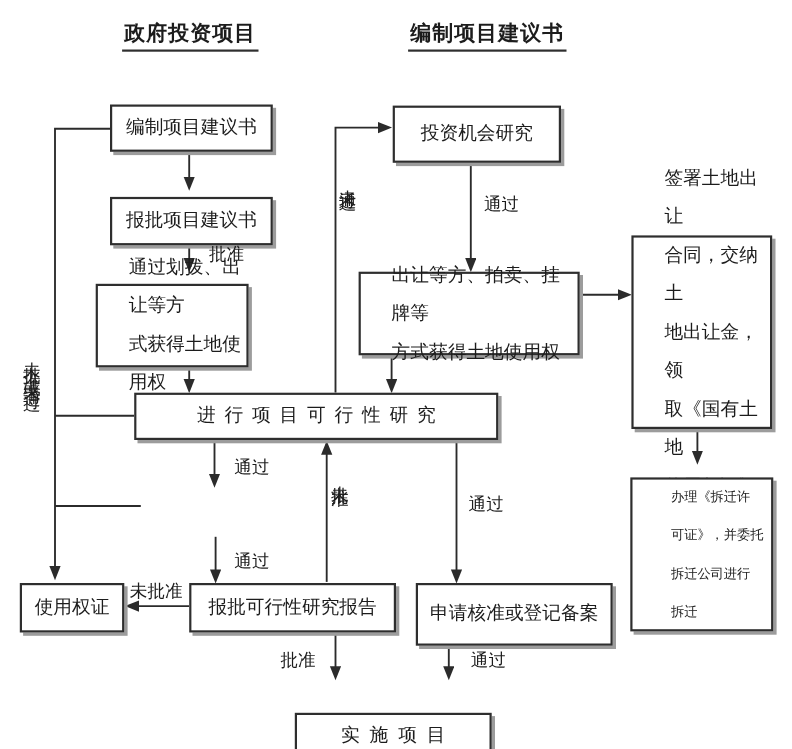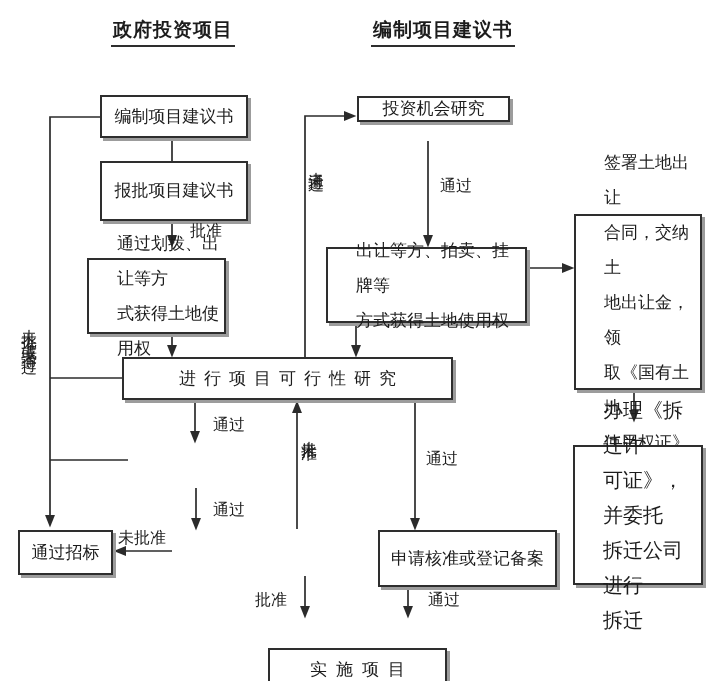--- a/index.html
+++ b/index.html
@@ -64,37 +64,38 @@
       <path d="M305,357 V116 H353" marker-end="url(#arr)"></path>
       <path d="M305,576 V615" marker-end="url(#arr)"></path>
       <path d="M408,574 V615" marker-end="url(#arr)"></path>
       <path d="M100,117 H50 V524" marker-end="url(#arr)"></path>
       <path d="M122,378 H50"></path>
       <path d="M128,460 H50"></path>
     </g>
   </svg>
 
   <div class="node" style="left:100px;top:95px;width:148px;height:43px">编制项目建议书</div>
-  <div class="node" style="left:100px;top:161px;width:148px;height:60px">报批项目建议书</div>
+  <div class="node" style="left:100px;top:179px;width:148px;height:44px">报批项目建议书</div>
   <div class="node tall" style="left:87px;top:258px;width:139px;height:76px">通过划拨、出让等方
 式获得土地使用权</div>
-  <div class="node" style="left:357px;top:96px;width:153px;height:26px">投资机会研究</div>
+  <div class="node" style="left:357px;top:96px;width:153px;height:52px">投资机会研究</div>
   <div class="node tall" style="left:326px;top:247px;width:201px;height:76px">出让等方、拍卖、挂牌等
 方式获得土地使用权</div>
   <div class="node tall" style="left:574px;top:214px;width:128px;height:176px">签署土地出让
 合同，交纳土
 地出让金，领
 取《国有土地
 使用权证》</div>
-  <div class="node tall" style="left:573px;top:445px;width:130px;height:140px;font-size:20px">办理《拆迁许
+  <div class="node tall" style="left:573px;top:434px;width:130px;height:140px;font-size:12px">办理《拆迁许
 可证》，并委托
 拆迁公司进行
 拆迁</div>
   <div class="node sp8" style="left:122px;top:357px;width:331px;height:43px">进行项目可行性研究</div>
-  <div class="node" style="left:18px;top:530px;width:95px;height:45px">通过招标</div>
+  <div class="node" style="left:18px;top:530px;width:95px;height:45px">使用权证</div>
+  <div class="node" style="left:172px;top:530px;width:188px;height:45px">报批可行性研究报告</div>
   <div class="node" style="left:378px;top:530px;width:179px;height:57px">申请核准或登记备案</div>
   <div class="node sp9" style="left:268px;top:648px;width:179px;height:44px">实施项目</div>
 
   <span class="elabel" style="left:190px;top:221px">批准</span>
   <span class="elabel" style="left:440px;top:176px">通过</span>
   <span class="elabel vlabel" style="left:307px;top:159px">未通过</span>
   <span class="elabel" style="left:213px;top:415px">通过</span>
   <span class="elabel" style="left:213px;top:500px">通过</span>
   <span class="elabel vlabel" style="left:300px;top:428px">未批准</span>
   <span class="elabel" style="left:426px;top:449px">通过</span>

